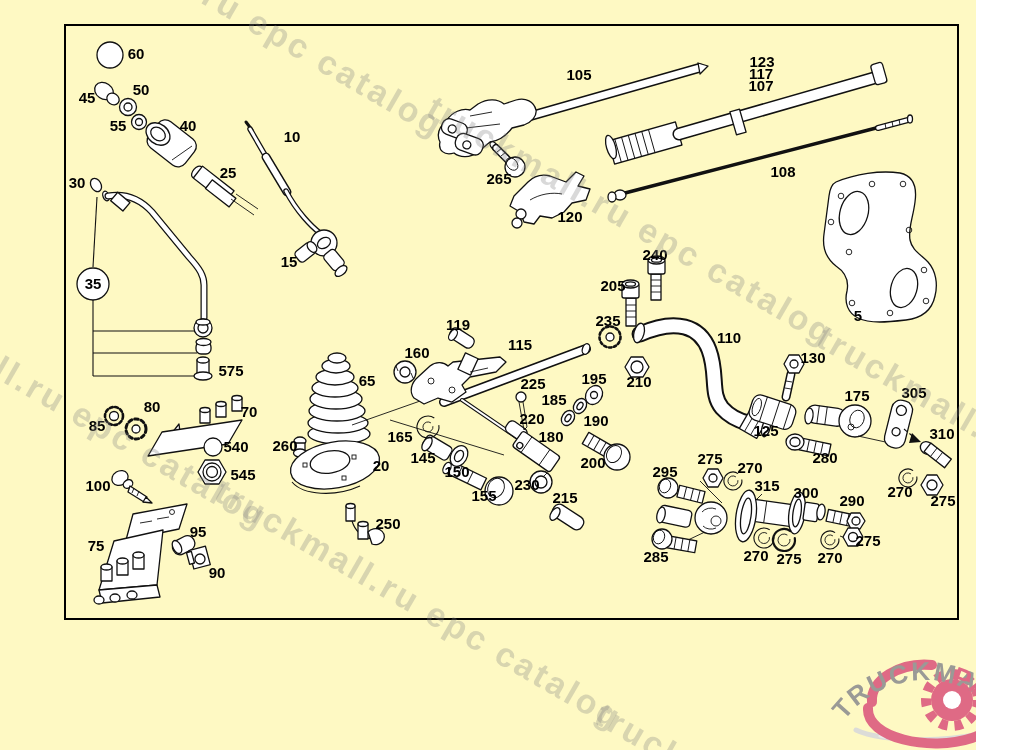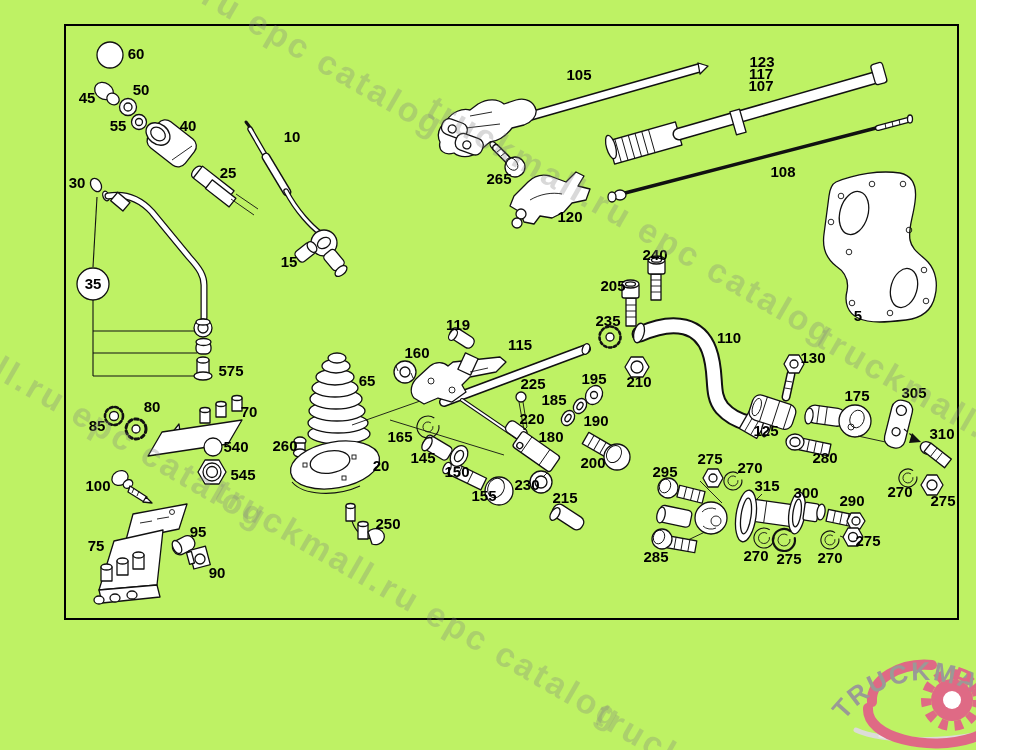--- a/index.html
+++ b/index.html
@@ -1,16 +1,16 @@
 <!DOCTYPE html>
 <html><head>
 <meta charset="utf-8">
 <style>
   html,body{margin:0;padding:0;background:#fff;}
-  #stage{position:relative;width:976px;height:750px;background:#bef264;overflow:hidden;
+  #stage{position:relative;width:976px;height:750px;background:#fef9c3;overflow:hidden;
          font-family:"Liberation Sans",sans-serif;}
   svg{position:absolute;left:0;top:0;z-index:2;}
   .p{fill:#fff;stroke:#111;stroke-width:1.3;stroke-linejoin:round;}
   .l{fill:none;stroke:#111;stroke-width:1.1;}
   .th{fill:none;stroke:#111;stroke-width:0.9;}
   .o{fill:none;stroke:#111;stroke-linecap:round;}
   .w{fill:none;stroke:#fff;stroke-linecap:round;}
   .dash{fill:none;stroke:#111;stroke-width:1.1;stroke-dasharray:4 3;}
   text.lbl{font:bold 15px "Liberation Sans",sans-serif;fill:#000;text-anchor:middle;}
   .wm{position:absolute;left:0;top:0;z-index:5;transform-origin:0 0;white-space:nowrap;

